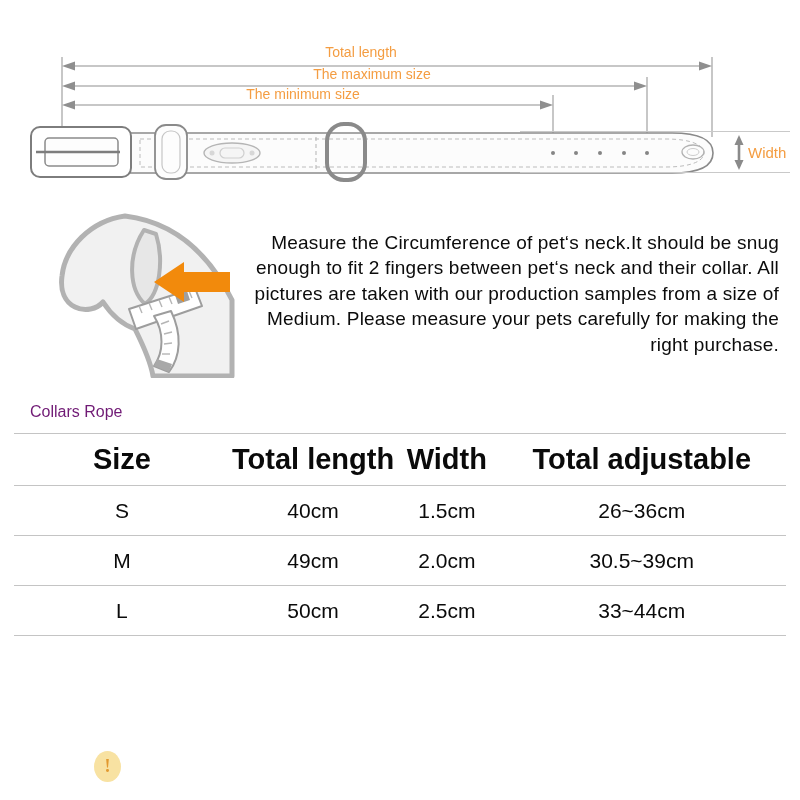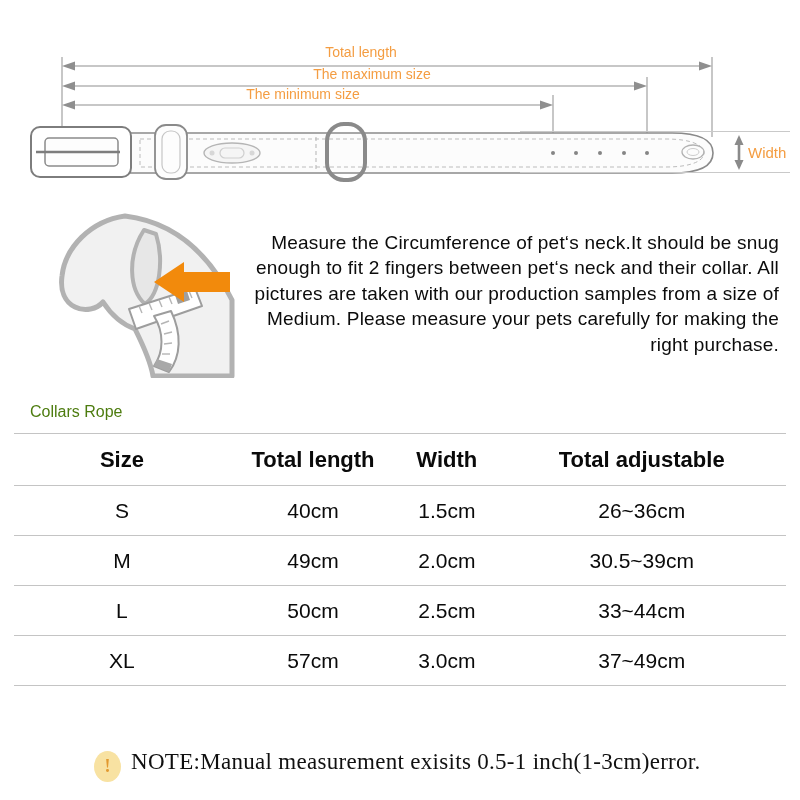--- a/index.html
+++ b/index.html
@@ -16,28 +16,28 @@
   .width-label{
     position:absolute;color:var(--accent,#f49d42);font-size:15px;white-space:nowrap;
   }
   
   .dog-svg{position:absolute;left:28px;top:206px;}
   .instructions{
     position:absolute;left:231px;top:230px;width:548px;
     font-size:19px;line-height:25.4px;letter-spacing:.2px;color:#0b0b0b;text-align:right;
   }
   
-  .table-title{position:absolute;left:30px;top:403px;font-size:16px;color:#4d7c0f;}
+  .table-title{position:absolute;left:30px;top:403px;font-size:16px;color:#701a75;}
   table.size-table{
     position:absolute;left:14px;top:433px;width:772px;
     border-collapse:collapse;table-layout:fixed;text-align:center;
     border-top:1px solid var(--tline,#c4c4c4);
   }
   table.size-table th{
-    font-size:22px;font-weight:bold;height:49px;
+    font-size:29px;font-weight:bold;height:49px;
     border-bottom:1px solid var(--tline,#c4c4c4);color:#0a0a0a;
   }
   table.size-table td{
     font-size:21px;height:47px;
     border-bottom:1px solid var(--tline,#c4c4c4);color:#0a0a0a;
   }
   table.size-table th:nth-child(1){width:28%;}
   table.size-table th:nth-child(2){width:21.5%;}
   table.size-table th:nth-child(3){width:13%;}
   table.size-table th:nth-child(4){width:37.5%;}
@@ -198,27 +198,20 @@
           <td>49cm</td>
           <td>2.0cm</td>
           <td>30.5~39cm</td>
         </tr>
         <tr>
           <td>L</td>
           <td>50cm</td>
           <td>2.5cm</td>
           <td>33~44cm</td>
         </tr>
-        <tr>
-          <td>XL</td>
-          <td>57cm</td>
-          <td>3.0cm</td>
-          <td>37~49cm</td>
-        </tr>
       </tbody>
   </table>
 
   <div class="note-badge">
     <span>!</span>
   </div>
-  <div class="note-text">NOTE:Manual measurement exisits 0.5-1 inch(1-3cm)error.</div>
 
 </div>
 
 </body></html>

